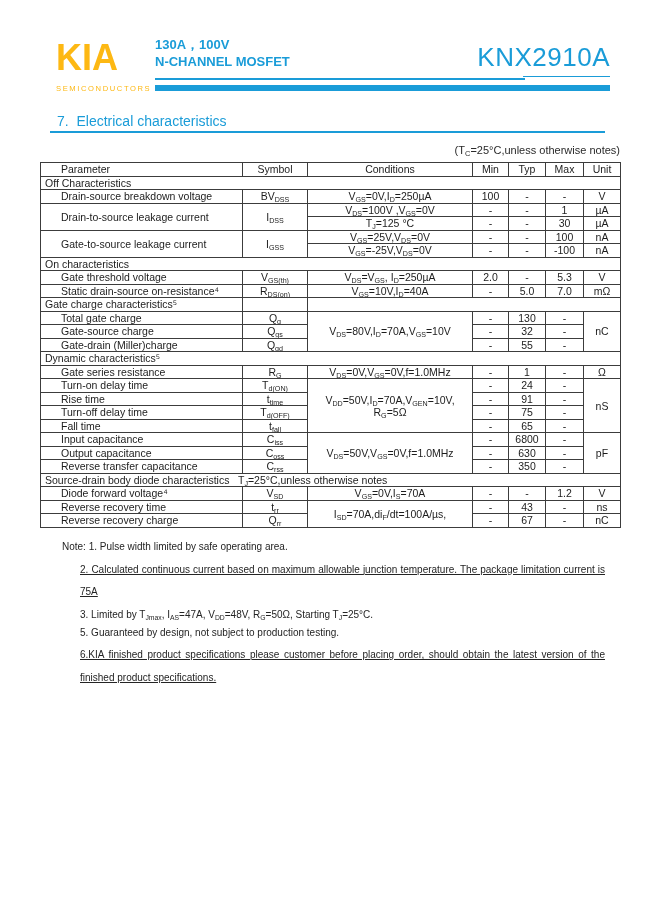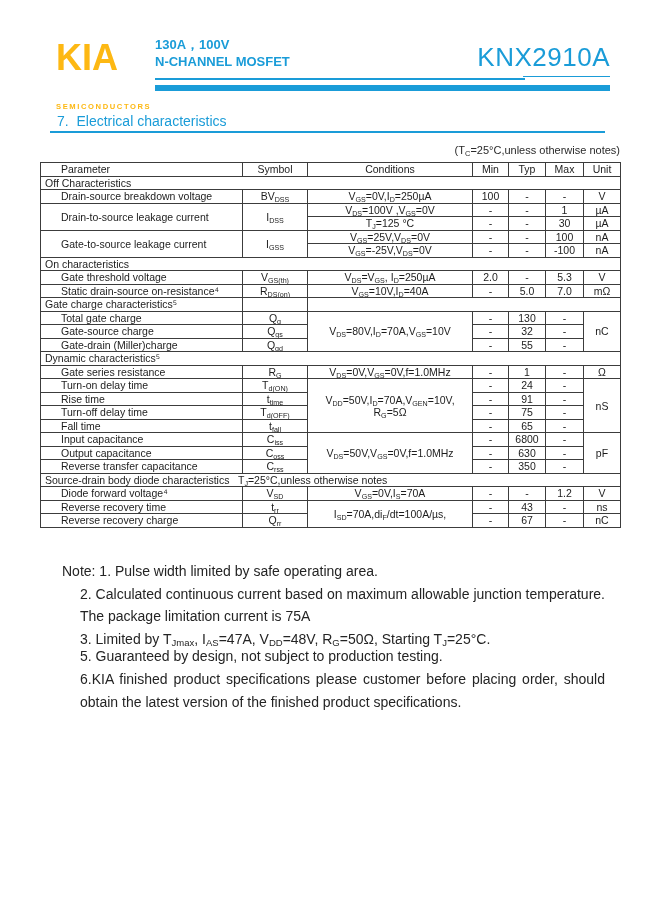--- a/index.html
+++ b/index.html
@@ -2,21 +2,21 @@
 <html><head>
 <meta charset="utf-8">
 <style>
   html,body{margin:0;padding:0;background:#fff;}
   body{width:649px;height:917px;font-family:"Liberation Sans",sans-serif;color:#1f1f1f;}
   .page{position:relative;width:649px;height:719px;background:#fff;overflow:hidden;}
   .abs{position:absolute;}
 
   
   .logo{left:56px;top:40px;font-size:36px;font-weight:bold;color:#fdb813;letter-spacing:0px;line-height:36px;}
-  .logo-sub{left:56px;top:84px;font-size:7.6px;font-weight:bold;color:#fdb813;letter-spacing:1.6px;margin-top:18px;}
+  .logo-sub{left:56px;top:84px;font-size:7.6px;font-weight:normal;color:#fdb813;letter-spacing:1.6px;}
   .subtitle{left:155px;top:36px;font-size:13px;font-weight:bold;color:#1a9cd8;line-height:17px;}
   .partnum{right:39px;top:42px;font-size:26px;color:#1a9cd8;letter-spacing:0.5px;}
   .hline-a{left:155px;top:78px;width:370px;height:1.5px;background:#1a9cd8;}
   .hline-b{left:523px;top:75.5px;width:87px;height:1.5px;background:#1a9cd8;}
   .hbar{left:155px;top:85px;width:455px;height:6px;background:#1a9cd8;}
 
   
   .sec-head{left:57px;top:113px;font-size:14px;font-weight:normal;color:#1a9cd8;white-space:pre;}
   .sec-underline{left:50px;top:131px;width:555px;height:1.5px;background:#1a9cd8;}
 
@@ -26,24 +26,24 @@
   .tblwrap{left:40px;top:162px;}
   table{border-collapse:collapse;table-layout:fixed;width:580px;font-size:10.5px;color:#1c1c1c;}
   td{border:1px solid #3c3c3c;height:12.5px;line-height:12px;padding:0 3px;overflow:hidden;white-space:nowrap;}
   td.l{text-align:left;padding-left:20px;}
   td.c{text-align:center;}
   td.wrap{white-space:normal;line-height:12px;}
   tr.sec td{text-align:left;padding-left:4px;white-space:pre;}
   sub{font-size:0.68em;vertical-align:-0.25em;line-height:0;}
 
   
-  .notes{left:62px;top:536px;width:545px;font-size:14px;color:#242424;margin-top:24px;}
+  .notes{left:62px;top:536px;width:545px;font-size:10px;color:#242424;}
   .notes p{margin:0;line-height:22.5px;}
   .notes p.ind{margin-left:18px;width:525px;}
-  .notes p.just{text-align:justify;}
+  .notes p.just{text-align:justify;text-decoration:underline;}
   .notes p.tight{line-height:13px;}
   .notes p.gap{margin-top:5px;}
 
   
   .fline{left:57px;top:848px;width:548px;height:1px;background:#1a9cd8;}
   .fpage{left:255px;top:853px;width:120px;text-align:center;font-size:11px;font-weight:bold;color:#1a9cd8;}
   .frev{left:470px;top:853px;font-size:11px;font-weight:bold;color:#1a9cd8;}
 </style>
 </head>
 <body>

